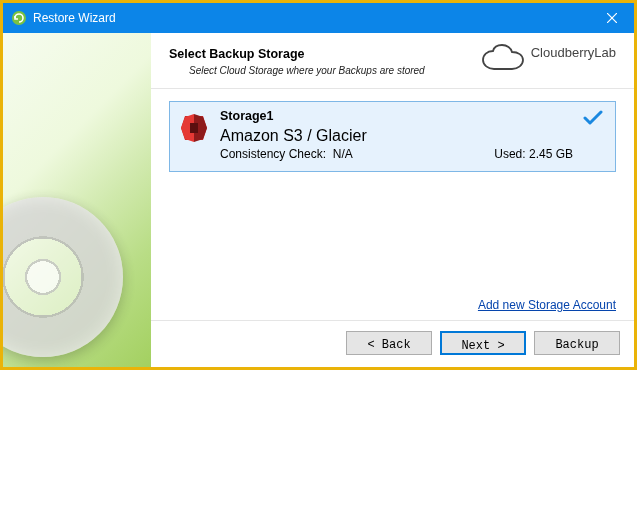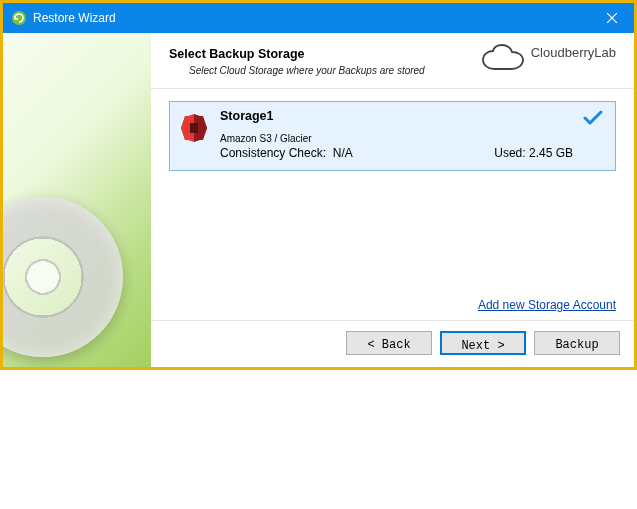--- a/index.html
+++ b/index.html
@@ -138,21 +138,21 @@
     display: flex;
     align-items: center;
     justify-content: center;
   }
   .storage-details {
     flex: 1;
     line-height: 1.35;
     min-width: 0;
   }
   .storage-name { font-weight: 600; font-size: 12.5px; }
-  .storage-type { font-size: 10px; margin-top: 7px; }
+  .storage-type { font-size: 16px; }
   .storage-row3 {
     display: flex;
     justify-content: space-between;
     font-size: 12px;
     gap: 20px;
   }
   .selected-check {
     flex: 0 0 22px;
     color: #1a88e0;
     margin-top: 2px;

